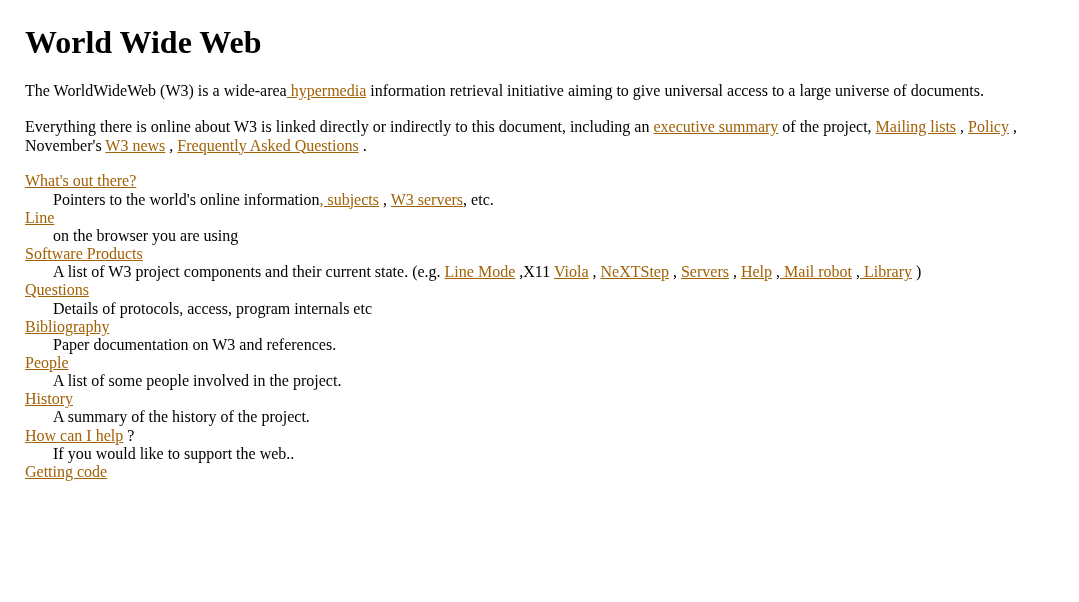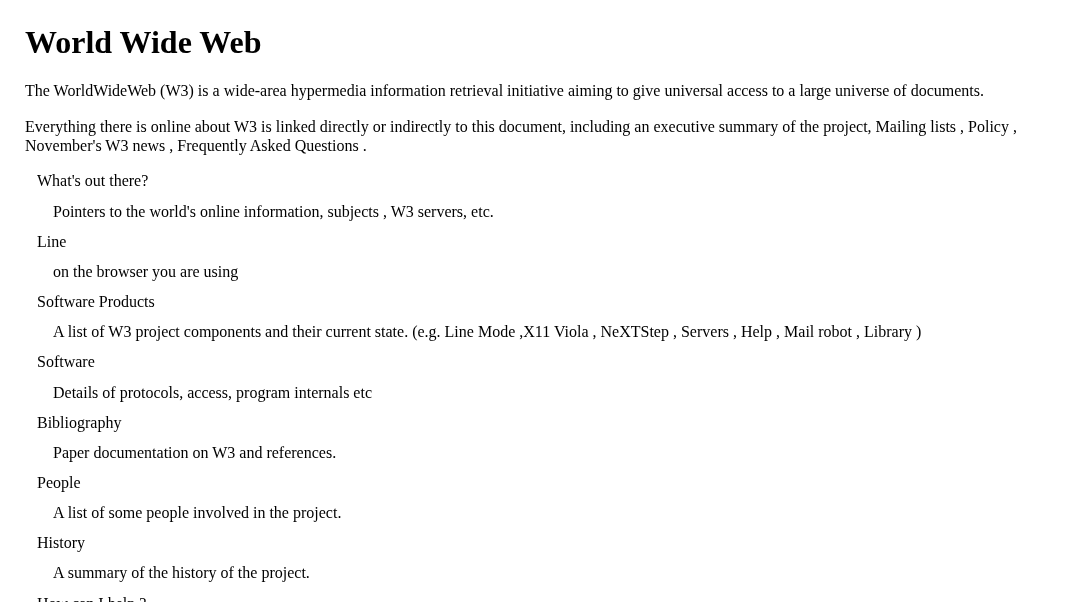--- a/index.html
+++ b/index.html
@@ -28,29 +28,30 @@
     letter-spacing: 0;
   }
   p.para {
     margin: 0 0 17px 0;
     line-height: 1.18;
     font-size: 16px;
   }
   p.para:last-of-type {
   }
   a.link {
-    color: #000000;
+    color: #a16207;
+    text-decoration: underline;
     cursor: pointer;
   }
   dl.def-list {
     margin: 0;
     padding: 0;
   }
   dl.def-list dt {
-    margin: 12px;
+    margin: 0;
     padding: 0;
     line-height: 1.135;
   }
   dl.def-list dd {
     margin: 0 0 0 28px;
     padding: 0;
     line-height: 1.135;
   }
 </style>
 </head>
@@ -68,30 +69,31 @@
 
     <dt><a class="link">What's out there?</a></dt>
     <dd><span>Pointers to the world's online information</span><a class="link">, subjects</a><span> , </span><a class="link">W3 servers</a><span>, etc.</span></dd>
 
     <dt><a class="link">Line</a></dt>
     <dd>on the browser you are using</dd>
 
     <dt><a class="link">Software Products</a></dt>
     <dd><span>A list of W3 project components and their current state. (e.g. </span><a class="link">Line Mode</a><span> ,X11 </span><a class="link">Viola</a><span> , </span><a class="link">NeXTStep</a><span> , </span><a class="link">Servers</a><span> , </span><a class="link">Help</a><span> ,</span><a class="link"> Mail robot</a><span> ,</span><a class="link"> Library</a><span> )</span></dd>
 
-    <dt><a class="link">Software</a></dt>
+    <dt><a class="link">Questions</a></dt>
     <dd>Details of protocols, access, program internals etc</dd>
 
     <dt><a class="link">Bibliography</a></dt>
     <dd>Paper documentation on W3 and references.</dd>
 
     <dt><a class="link">People</a></dt>
     <dd>A list of some people involved in the project.</dd>
 
     <dt><a class="link">History</a></dt>
     <dd>A summary of the history of the project.</dd>
 
     <dt><a class="link">How can I help</a><span> ?</span></dt>
+    <dd>If you would like to support the web..</dd>
 
     <dt><a class="link">Getting code</a></dt>
 
   </dl>
 </div>
 
 </body></html>

